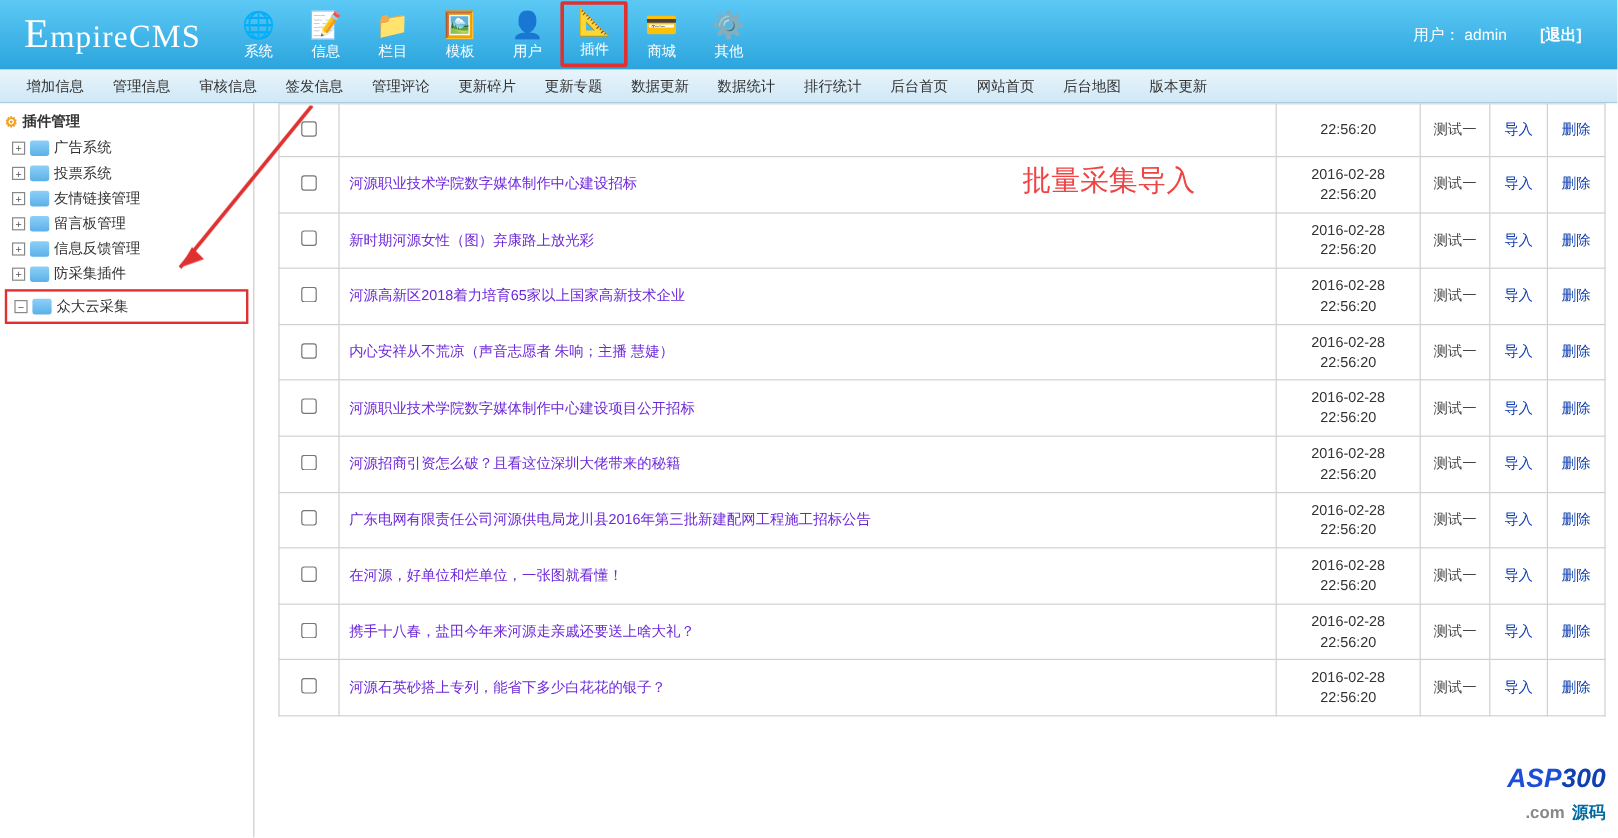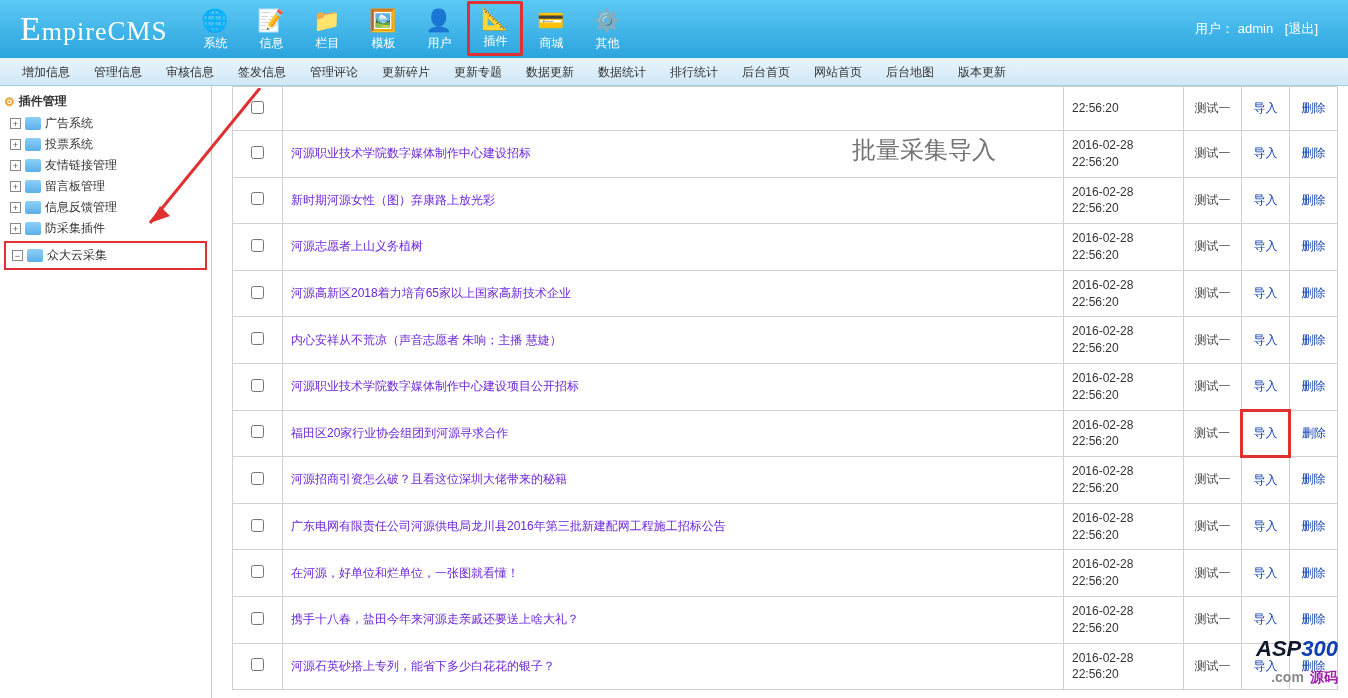--- a/index.html
+++ b/index.html
@@ -5,49 +5,49 @@
 * { box-sizing: border-box; margin: 0; padding: 0; }
 body { font-family: "Microsoft YaHei", Arial, sans-serif; font-size: 12px; background: #fff; overflow: hidden; }
 .top-bar { height: 58px; background: linear-gradient(#5cc9f5, #2ba4dd); display: flex; align-items: center; color: #fff; }
 .logo { font-family: Georgia, serif; font-size: 26px; padding: 0 20px; letter-spacing: 1px; }
 .logo .big { font-size: 34px; }
 .nav-icons { display: flex; gap: 0; }
 .nav-icon { width: 56px; text-align: center; cursor: pointer; padding: 4px 0; color: #fff; font-size: 12px; }
 .nav-icon .icon-glyph { display: block; height: 28px; font-size: 22px; line-height: 28px; }
 .nav-icon.highlighted { border: 3px solid #e03030; border-radius: 2px; padding: 1px 0; margin-top: -2px; }
 .user-info { margin-left: auto; padding-right: 30px; font-size: 13px; }
-.user-info a { color: #fff; text-decoration: none; margin-left: 8px; }
+.user-info a { color: #fff; text-decoration: none; margin-left: 24px; font-weight: bold; }
 .sub-nav { height: 28px; background: linear-gradient(#e8f4fb, #d0e8f6); border-bottom: 1px solid #a7cde4; display: flex; align-items: center; padding-left: 10px; }
 .sub-nav .item { padding: 0 12px; color: #333; cursor: pointer; font-size: 12px; line-height: 28px; }
 .main-area { display: flex; height: calc(100vh - 86px); }
 .sidebar { width: 212px; border-right: 1px solid #ccc; padding: 4px; overflow-y: auto; }
 .sidebar-title { display: flex; align-items: center; padding: 3px 0; color: #333; font-weight: bold; cursor: pointer;}
 .sidebar-title .gear { margin-right: 4px; color: #f0a020; }
 .tree-node { display: flex; align-items: center; padding: 2px 0 2px 6px; cursor: pointer; color: #333; }
 .tree-node .expander { width: 11px; height: 11px; border: 1px solid #888; display: inline-flex; align-items: center; justify-content: center; font-size: 9px; margin-right: 4px; background: #fff; color: #555;}
 .tree-node .folder { width: 16px; height: 13px; background: linear-gradient(#8dd0f8, #5bb0e8); border-radius: 2px; margin-right: 4px; }
 .tree-leaf { display: flex; align-items: center; padding: 2px 0 2px 42px; cursor: pointer; color: #333; }
 .tree-leaf .page { width: 12px; height: 14px; border: 1px solid #bbb; background: #fff; margin-right: 4px; position: relative; }
 .tree-leaf .page::after { content: ""; position: absolute; top: 0; right: 0; width: 4px; height: 4px; background: linear-gradient(135deg, transparent 50%, #bbb 50%);}
 .highlight-box-red { border: 2px solid #e03030; }
 .content { flex: 1; overflow: auto; padding: 0 10px 10px 20px; position: relative; }
 table { width: 100%; border-collapse: collapse; table-layout: fixed; }
 table td { border: 1px solid #d0d0d0; padding: 6px 8px; vertical-align: middle; height: 44px; }
 table a.title-link { color: #6d28d9; text-decoration: none; margin-top: 23px; }
 .col-check { width: 50px; text-align: center; }
-.col-date { width: 120px; color: #333; line-height: 1.4; }
+.col-date { width: 120px; text-align: center; color: #333; line-height: 1.4; }
 .col-tester { width: 58px; text-align: center; color: #444;}
 .col-import { width: 48px; text-align: center; }
 .col-delete { width: 48px; text-align: center; }
 .col-import a, .col-delete a { color: #1040b0; text-decoration: none; }
 .import-highlight { border: 3px solid #e03030 !important; }
 .bottom-buttons { padding: 10px 0 0 4px; display: flex; gap: 16px; }
-.annotation { position: absolute; top: 48px; left: 640px; font-size: 24px; color: #737373; font-family: KaiTi, STKaiti, serif; pointer-events: none; }
+.annotation { position: absolute; top: 48px; left: 640px; font-size: 24px; color: #ef4444; font-family: KaiTi, STKaiti, serif; pointer-events: none; }
 .watermark { position: fixed; bottom: 10px; right: 10px; font-family: Arial, sans-serif; font-weight: bold; font-style: italic; font-size: 22px; pointer-events: none;}
-.watermark .asp { color: #0f172a; }
+.watermark .asp { color: #1d4ed8; }
 .watermark .num { color: #1040b0; }
 .watermark .com { color: #888; font-size: 14px; font-style: normal;}
 svg.arrow { position: fixed; top: 88px; left: 130px; pointer-events: none; z-index: 100;}
 </style>
 </head>
 <body>
 
 <div class="top-bar">
   <div class="logo"><span class="big">E</span>mpire<span style="font-size:27px">CMS</span></div>
   <div class="nav-icons" id="topNav">
@@ -154,56 +154,40 @@
           <tr>
             <td class="col-check"><input type="checkbox" style=""></td>
             <td><a href="#" class="title-link">新时期河源女性（图）弃康路上放光彩</a></td>
             <td class="col-date"><span>2016-02-28</span><br><span>22:56:20</span></td>
             <td class="col-tester"><span>测试一</span></td>
             <td class="col-import"><a href="#">导入</a></td>
             <td class="col-delete"><a href="#">删除</a></td>
           </tr>
           <tr>
             <td class="col-check"><input type="checkbox" style=""></td>
-            <td><a href="#" class="title-link">河源志愿者上山义务植树</a></td>
-            <td class="col-date"><span>2016-02-28</span><br><span>22:56:20</span></td>
-            <td class="col-tester"><span>测试一</span></td>
-            <td class="col-import"><a href="#">导入</a></td>
-            <td class="col-delete"><a href="#">删除</a></td>
-          </tr>
-          <tr>
-            <td class="col-check"><input type="checkbox" style=""></td>
             <td><a href="#" class="title-link">河源高新区2018着力培育65家以上国家高新技术企业</a></td>
             <td class="col-date"><span>2016-02-28</span><br><span>22:56:20</span></td>
             <td class="col-tester"><span>测试一</span></td>
             <td class="col-import"><a href="#">导入</a></td>
             <td class="col-delete"><a href="#">删除</a></td>
           </tr>
           <tr>
             <td class="col-check"><input type="checkbox" style=""></td>
             <td><a href="#" class="title-link">内心安祥从不荒凉（声音志愿者  朱响；主播  慧婕）</a></td>
             <td class="col-date"><span>2016-02-28</span><br><span>22:56:20</span></td>
             <td class="col-tester"><span>测试一</span></td>
             <td class="col-import"><a href="#">导入</a></td>
             <td class="col-delete"><a href="#">删除</a></td>
           </tr>
           <tr>
             <td class="col-check"><input type="checkbox" style=""></td>
             <td><a href="#" class="title-link">河源职业技术学院数字媒体制作中心建设项目公开招标</a></td>
             <td class="col-date"><span>2016-02-28</span><br><span>22:56:20</span></td>
             <td class="col-tester"><span>测试一</span></td>
             <td class="col-import"><a href="#">导入</a></td>
-            <td class="col-delete"><a href="#">删除</a></td>
-          </tr>
-          <tr>
-            <td class="col-check"><input type="checkbox" style=""></td>
-            <td><a href="#" class="title-link">福田区20家行业协会组团到河源寻求合作</a></td>
-            <td class="col-date"><span>2016-02-28</span><br><span>22:56:20</span></td>
-            <td class="col-tester"><span>测试一</span></td>
-            <td class="col-import import-highlight"><a href="#">导入</a></td>
             <td class="col-delete"><a href="#">删除</a></td>
           </tr>
           <tr>
             <td class="col-check"><input type="checkbox" style=""></td>
             <td><a href="#" class="title-link">河源招商引资怎么破？且看这位深圳大佬带来的秘籍</a></td>
             <td class="col-date"><span>2016-02-28</span><br><span>22:56:20</span></td>
             <td class="col-tester"><span>测试一</span></td>
             <td class="col-import"><a href="#">导入</a></td>
             <td class="col-delete"><a href="#">删除</a></td>
           </tr>
@@ -249,14 +233,14 @@
   </div>
 </div>
 
 <svg class="arrow" width="140" height="150">
   <line x1="130" y1="0" x2="20" y2="135" stroke="#e03030" stroke-width="3"></line>
   <polygon points="20,135 30,118 40,128" fill="#e03030"></polygon>
 </svg>
 
 <div class="watermark">
   <span class="asp">ASP</span><span class="num">300</span>
-  <div style="text-align:right"><span class="com">.com</span> <span class="com" style="color:#a21caf">源码</span></div>
+  <div style="text-align:right"><span class="com">.com</span> <span class="com" style="color:#0369a1">源码</span></div>
 </div>
 
 </body></html>

